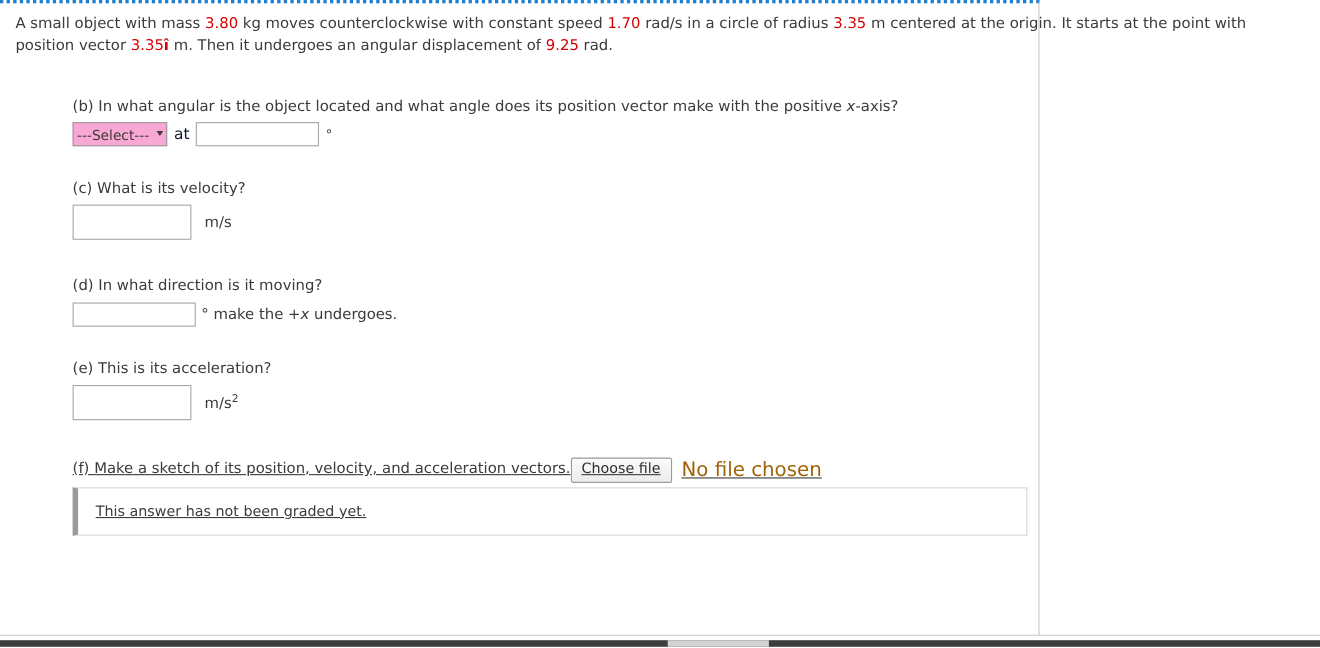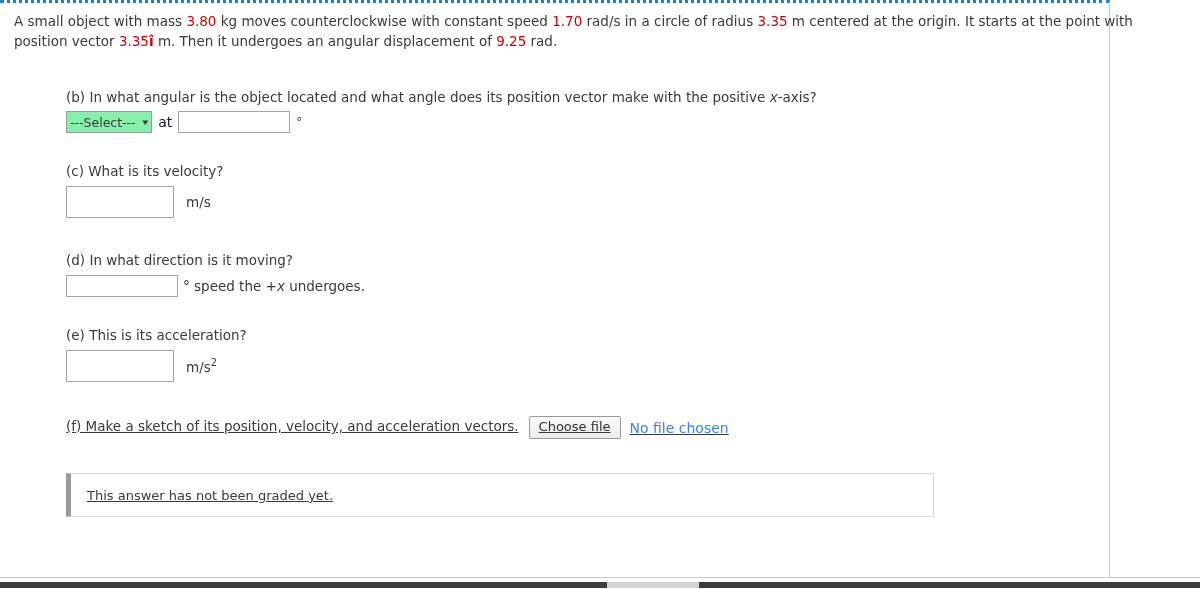--- a/index.html
+++ b/index.html
@@ -15,21 +15,21 @@
     color: #3b3b3b;
     overflow: hidden;
     position: relative;
   }
 
   
   #page-frame {
     position: absolute;
     left: 0;
     top: 0;
-    width: 1110px;
+    width: 945px;
     height: 578px;
     border-top: 3px dotted #1f7fd0;
     border-right: 1px solid #c9c9c9;
     box-sizing: border-box;
     background: #ffffff;
   }
 
   #content {
     position: absolute;
     left: 0;
@@ -104,21 +104,21 @@
   }
 
   
   .selwrap {
     display: inline-flex;
     align-items: center;
   }
   .sel {
     height: 22px;
     border: 1px solid #9a9a9a;
-    background: #86efac;
+    background: #f9a8d4;
     font-family: "DejaVu Sans", sans-serif;
     font-size: 12.5px;
     color: #3b3b3b;
     padding: 0 4px 0 3px;
     box-sizing: border-box;
     display: inline-flex;
     align-items: center;
     gap: 7px;
   }
   .sel .caret {
@@ -140,42 +140,41 @@
 
   
   .filerow {
     display: flex;
     align-items: baseline;
     gap: 0;
   }
   .file-ctrl {
     display: inline-flex;
     align-items: center;
-    margin-left: 10px;
   }
   .choose-btn {
     border: 1px solid #9b9b9b;
     background: #f0f0f0;
     background-image: linear-gradient(#fbfbfb, #ececec);
     font-family: "DejaVu Sans", sans-serif;
     font-size: 13px;
     color: #2f2f2f;
     padding: 2px 9px 3px 9px;
     border-radius: 2px;
     line-height: 1.25;
   }
   .no-file {
     margin-left: 9px;
-    font-size: 14px;
-    color: #3b82f6;
+    font-size: 18px;
+    color: #a16207;
   }
 
   
   .graded-box {
-    margin-top: 34px;
+    margin-top: 4px;
     margin-left: 0px;
     width: 868px;
     height: 44px;
     border: 1px solid #d8d8d8;
     border-left: 5px solid #9a9a9a;
     background: #ffffff;
     display: flex;
     align-items: center;
     box-sizing: border-box;
   }
@@ -240,21 +239,21 @@
       <div class="answer-row">
         <input class="txtbox" type="text" value="" style="">
         <span class="unit">m/s</span>
       </div>
     </div>
 
     <div class="qblock" style="margin-top:33px;">
       <div class="qtext">(d) In what direction is it moving?</div>
       <div class="answer-row">
         <input class="txtbox short" type="text" style="width: 112px; height: 22px;" value="">
-        <span class="unit snug"><span>°</span><span> speed the +</span><span class="ital">x</span><span> undergoes.</span></span>
+        <span class="unit snug"><span>°</span><span> make the +</span><span class="ital">x</span><span> undergoes.</span></span>
       </div>
     </div>
 
     <div class="qblock" style="margin-top:29px;">
       <div class="qtext">(e) This is its acceleration?</div>
       <div class="answer-row">
         <input class="txtbox" type="text" value="" style="">
         <span class="unit"><span>m/s</span><sup>2</sup></span>
       </div>
     </div>

